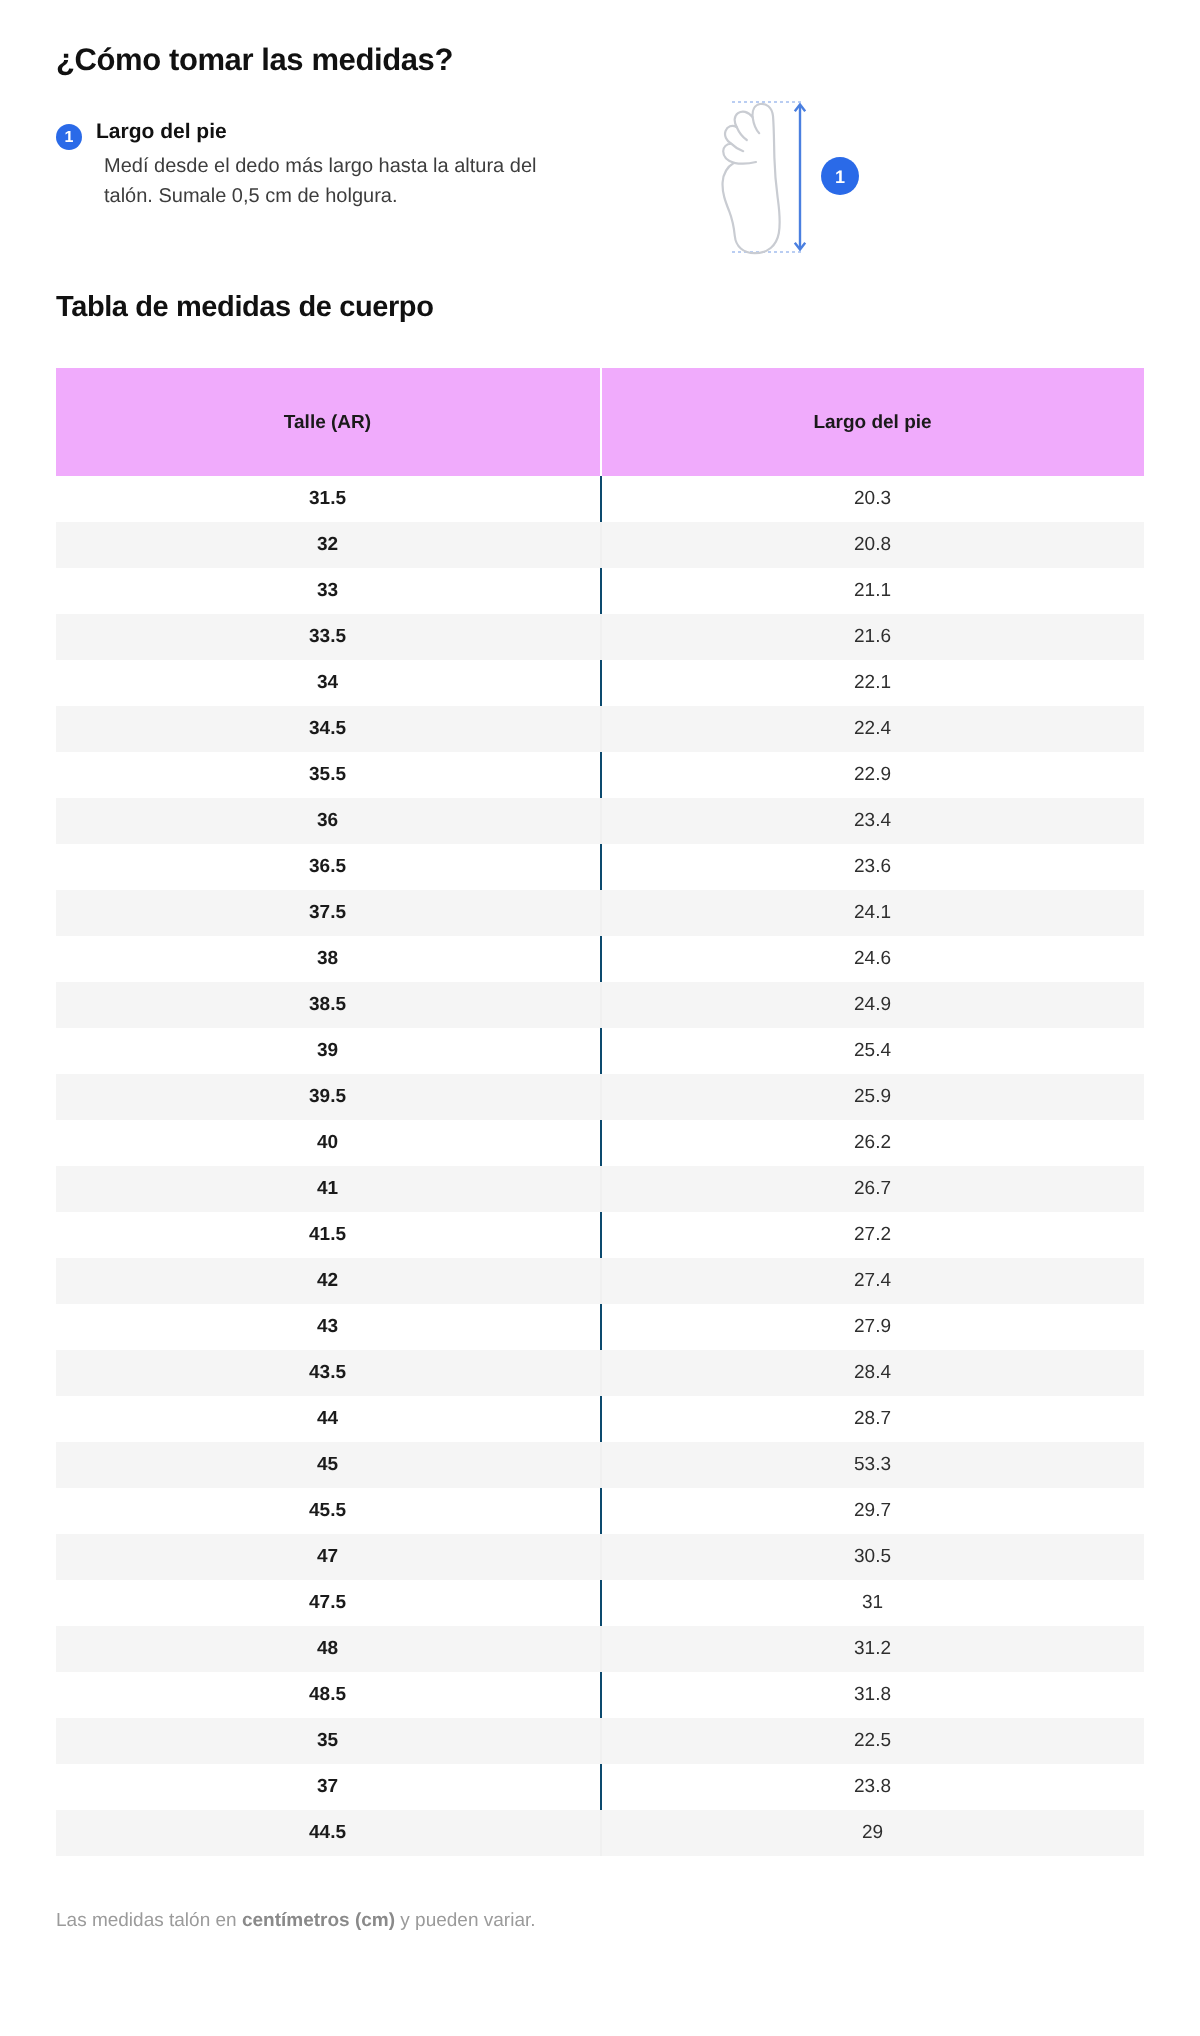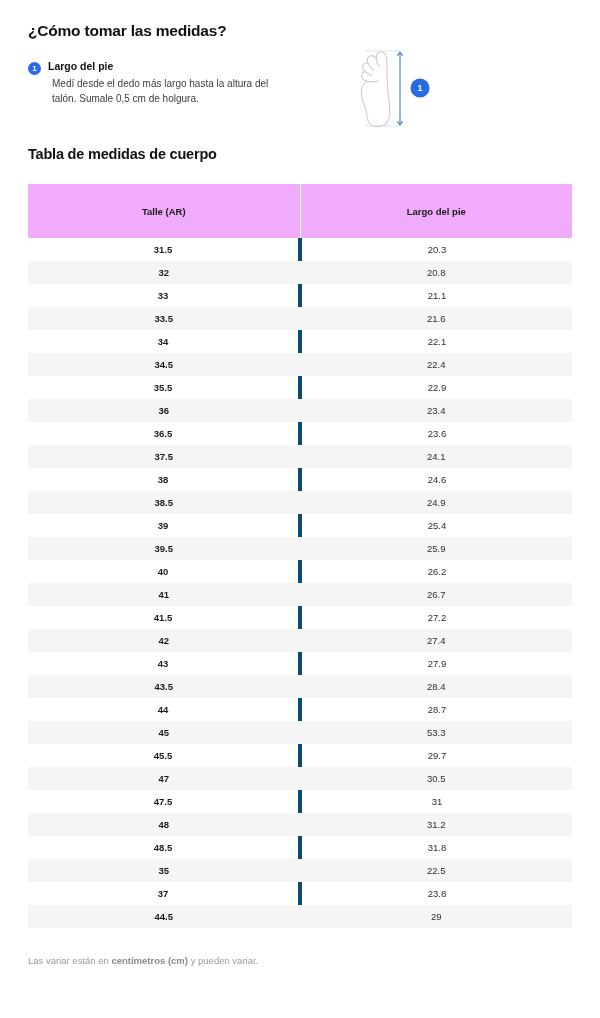--- a/index.html
+++ b/index.html
@@ -140,21 +140,21 @@
   }
   .size-table tbody td.cell-size {
     font-weight: bold;
     color: #1a1a1a;
     font-size: 9.5px;
   }
   .size-table tbody td.cell-len {
     font-weight: normal;
     color: #2e2e2e;
     font-size: 9.5px;
-    border-left: 4px solid #0c4a6e;
+    border-left: 1px solid #0c4a6e;
   }
   .size-table tbody tr:nth-child(even) td.cell-len {
     border-left: 1px solid #f0f0f0;
   }
 
   
   .footer-note {
     margin-top: 26px;
     font-size: 9.5px;
     color: #9b9b9b;
@@ -361,16 +361,16 @@
           </tr>
           <tr>
             <td class="cell-size">44.5</td>
             <td class="cell-len">29</td>
           </tr>
         </tbody>
     </table>
   </section>
 
   <p class="footer-note">
-    <span>Las variar están en </span><b>centímetros (cm)</b><span> y pueden variar.</span>
+    <span>Las medidas talón en </span><b>centímetros (cm)</b><span> y pueden variar.</span>
   </p>
 
 </div>
 
 </body></html>

